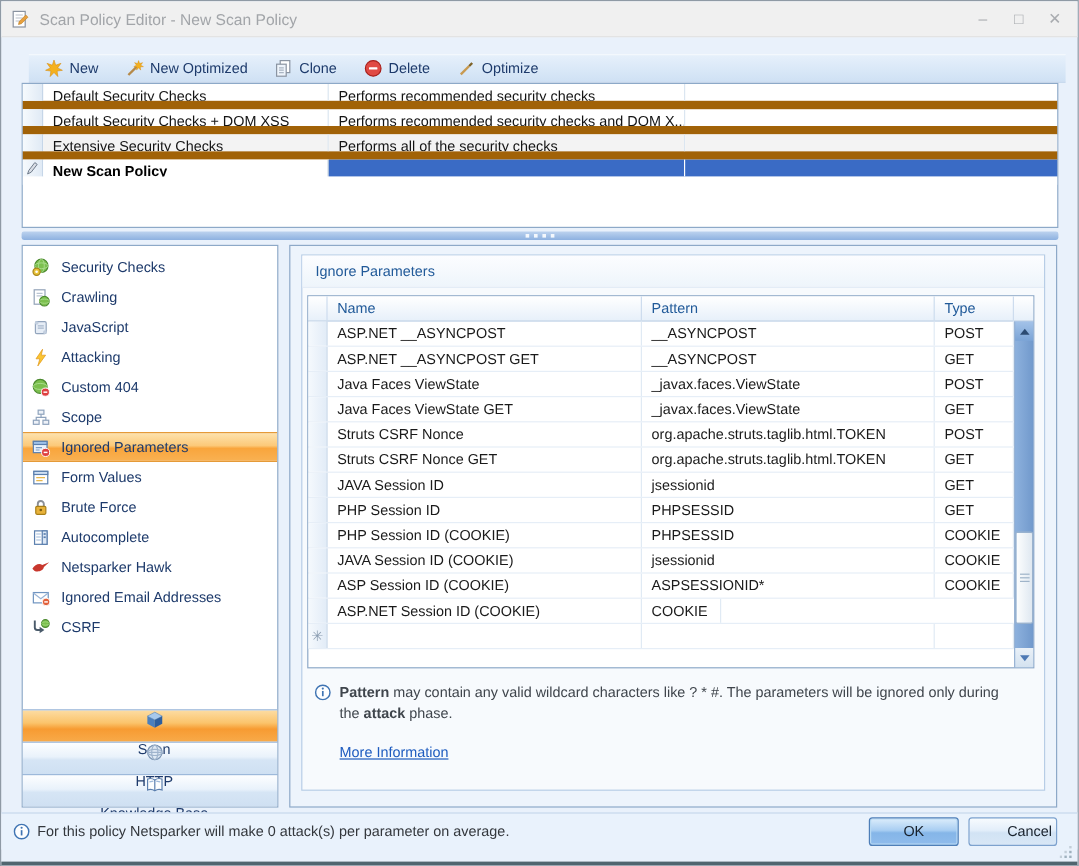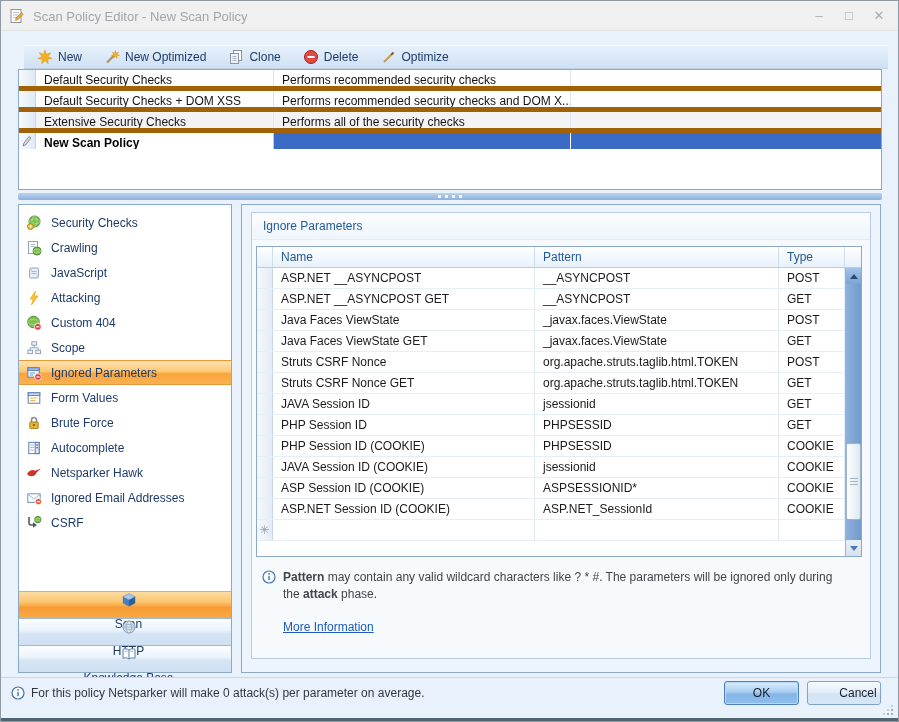--- a/index.html
+++ b/index.html
@@ -15,21 +15,21 @@
 
   
   .toolbar { position:absolute; left:23px; top:44px; width:864px; height:24px; display:flex; align-items:center; gap:12px; padding-left:8px;
              background:linear-gradient(#e6f0fb,#cfe1f4); border-top:1px solid #f3f8fd; border-bottom:1px solid #c0d4ea; }
   .tb-btn { display:flex; align-items:center; gap:5px; background:none; border:none; font-family:inherit; font-size:12px; color:#1d3a6b; padding:2px 5px; cursor:default; }
   .i16 { width:16px; height:16px; flex:none; display:block; }
   .i14 { width:14px; height:14px; flex:none; display:block; }
 
   
   .policy-grid { position:absolute; left:17px; top:68px; width:864px; height:121px; background:#fff; border:1px solid #8da9c8; }
-  .pg-row { display:flex; height:21px; border-bottom:5px solid #a16207; }
+  .pg-row { display:flex; height:21px; border-bottom:7px solid #a16207; }
   .pg-rh { width:17px; flex:none; background:linear-gradient(90deg,#f6fafd,#e0eaf5); border-right:1px solid #c6d6e8; display:flex; align-items:center; justify-content:center; }
   .pg-name { width:238px; flex:none; padding:0 8px; line-height:20px; font-size:12px; color:#141414; border-right:1px solid #dbe6f1; white-space:nowrap; overflow:hidden; }
   .pg-desc { width:297px; flex:none; padding:0 8px; line-height:20px; font-size:12px; color:#141414; border-right:1px solid #dbe6f1; white-space:nowrap; overflow:hidden; }
   .pg-extra { flex:1; }
   .pg-row.alt .pg-name, .pg-row.alt .pg-desc, .pg-row.alt .pg-extra { background:#f3f3f3; }
   .pg-row.sel { border-bottom-color:#fff; }
   .pg-row.sel .pg-name { background:#fff; font-weight:bold; color:#000; border-right:1px solid #b9c7d8; }
   .pg-row.sel .pg-desc { background:#3a6bc5; border-right:1px solid #fff; }
   .pg-row.sel .pg-extra { background:#3a6bc5; }
 
@@ -432,21 +432,20 @@
         </div>
         <div class="pt-row">
           <div class="pt-rh"></div>
           <div class="pt-c w-name">ASP Session ID (COOKIE)</div>
           <div class="pt-c w-pattern">ASPSESSIONID*</div>
           <div class="pt-c w-type">COOKIE</div>
         </div>
         <div class="pt-row">
           <div class="pt-rh"></div>
           <div class="pt-c w-name">ASP.NET Session ID (COOKIE)</div>
-          <div class="pt-c w-pattern">ASP.NET_SessionId</div>
           <div class="pt-c w-type">COOKIE</div>
         </div>
         <div class="pt-row pt-newrow">
           <div class="pt-rh">✳</div>
           <div class="pt-c w-name"></div>
           <div class="pt-c w-pattern"></div>
           <div class="pt-c w-type"></div>
         </div>
 
         <div class="pt-scroll">

